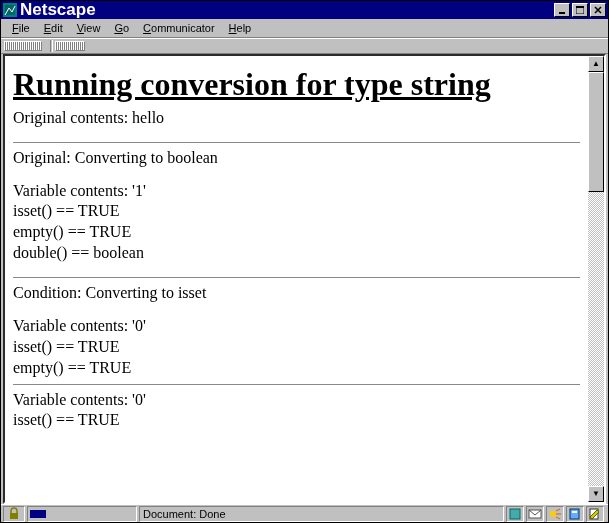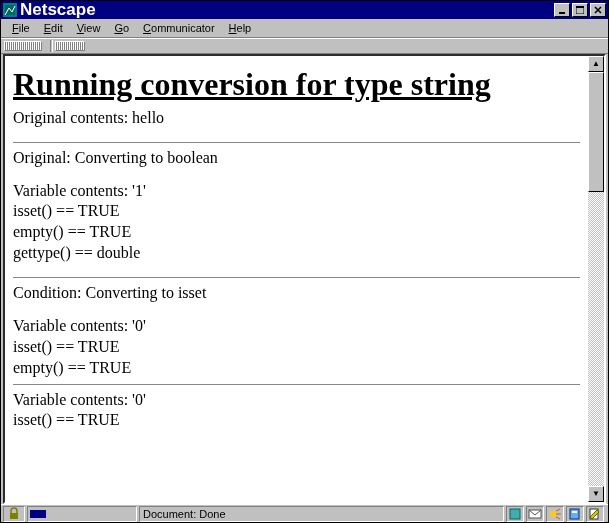--- a/index.html
+++ b/index.html
@@ -221,21 +221,21 @@
 <div class="client">
   <div class="doc">
     <h1>Running conversion for type string</h1>
     <p class="block">Original contents: hello</p>
     <hr>
 
     <p class="block">Original: Converting to boolean</p>
     <p>Variable contents: '1'</p>
     <p>isset() == TRUE</p>
     <p>empty() == TRUE</p>
-    <p class="block">gettype() == double</p>
+    <p class="block">double() == boolean</p>
     <hr>
 
     <p class="block">Condition: Converting to isset</p>
     <p>Variable contents: '0'</p>
     <p>isset() == TRUE</p>
     <p>empty() == TRUE</p>
     <hr>
 
     <p>Variable contents: '0'</p>
     <p>isset() == TRUE</p>

